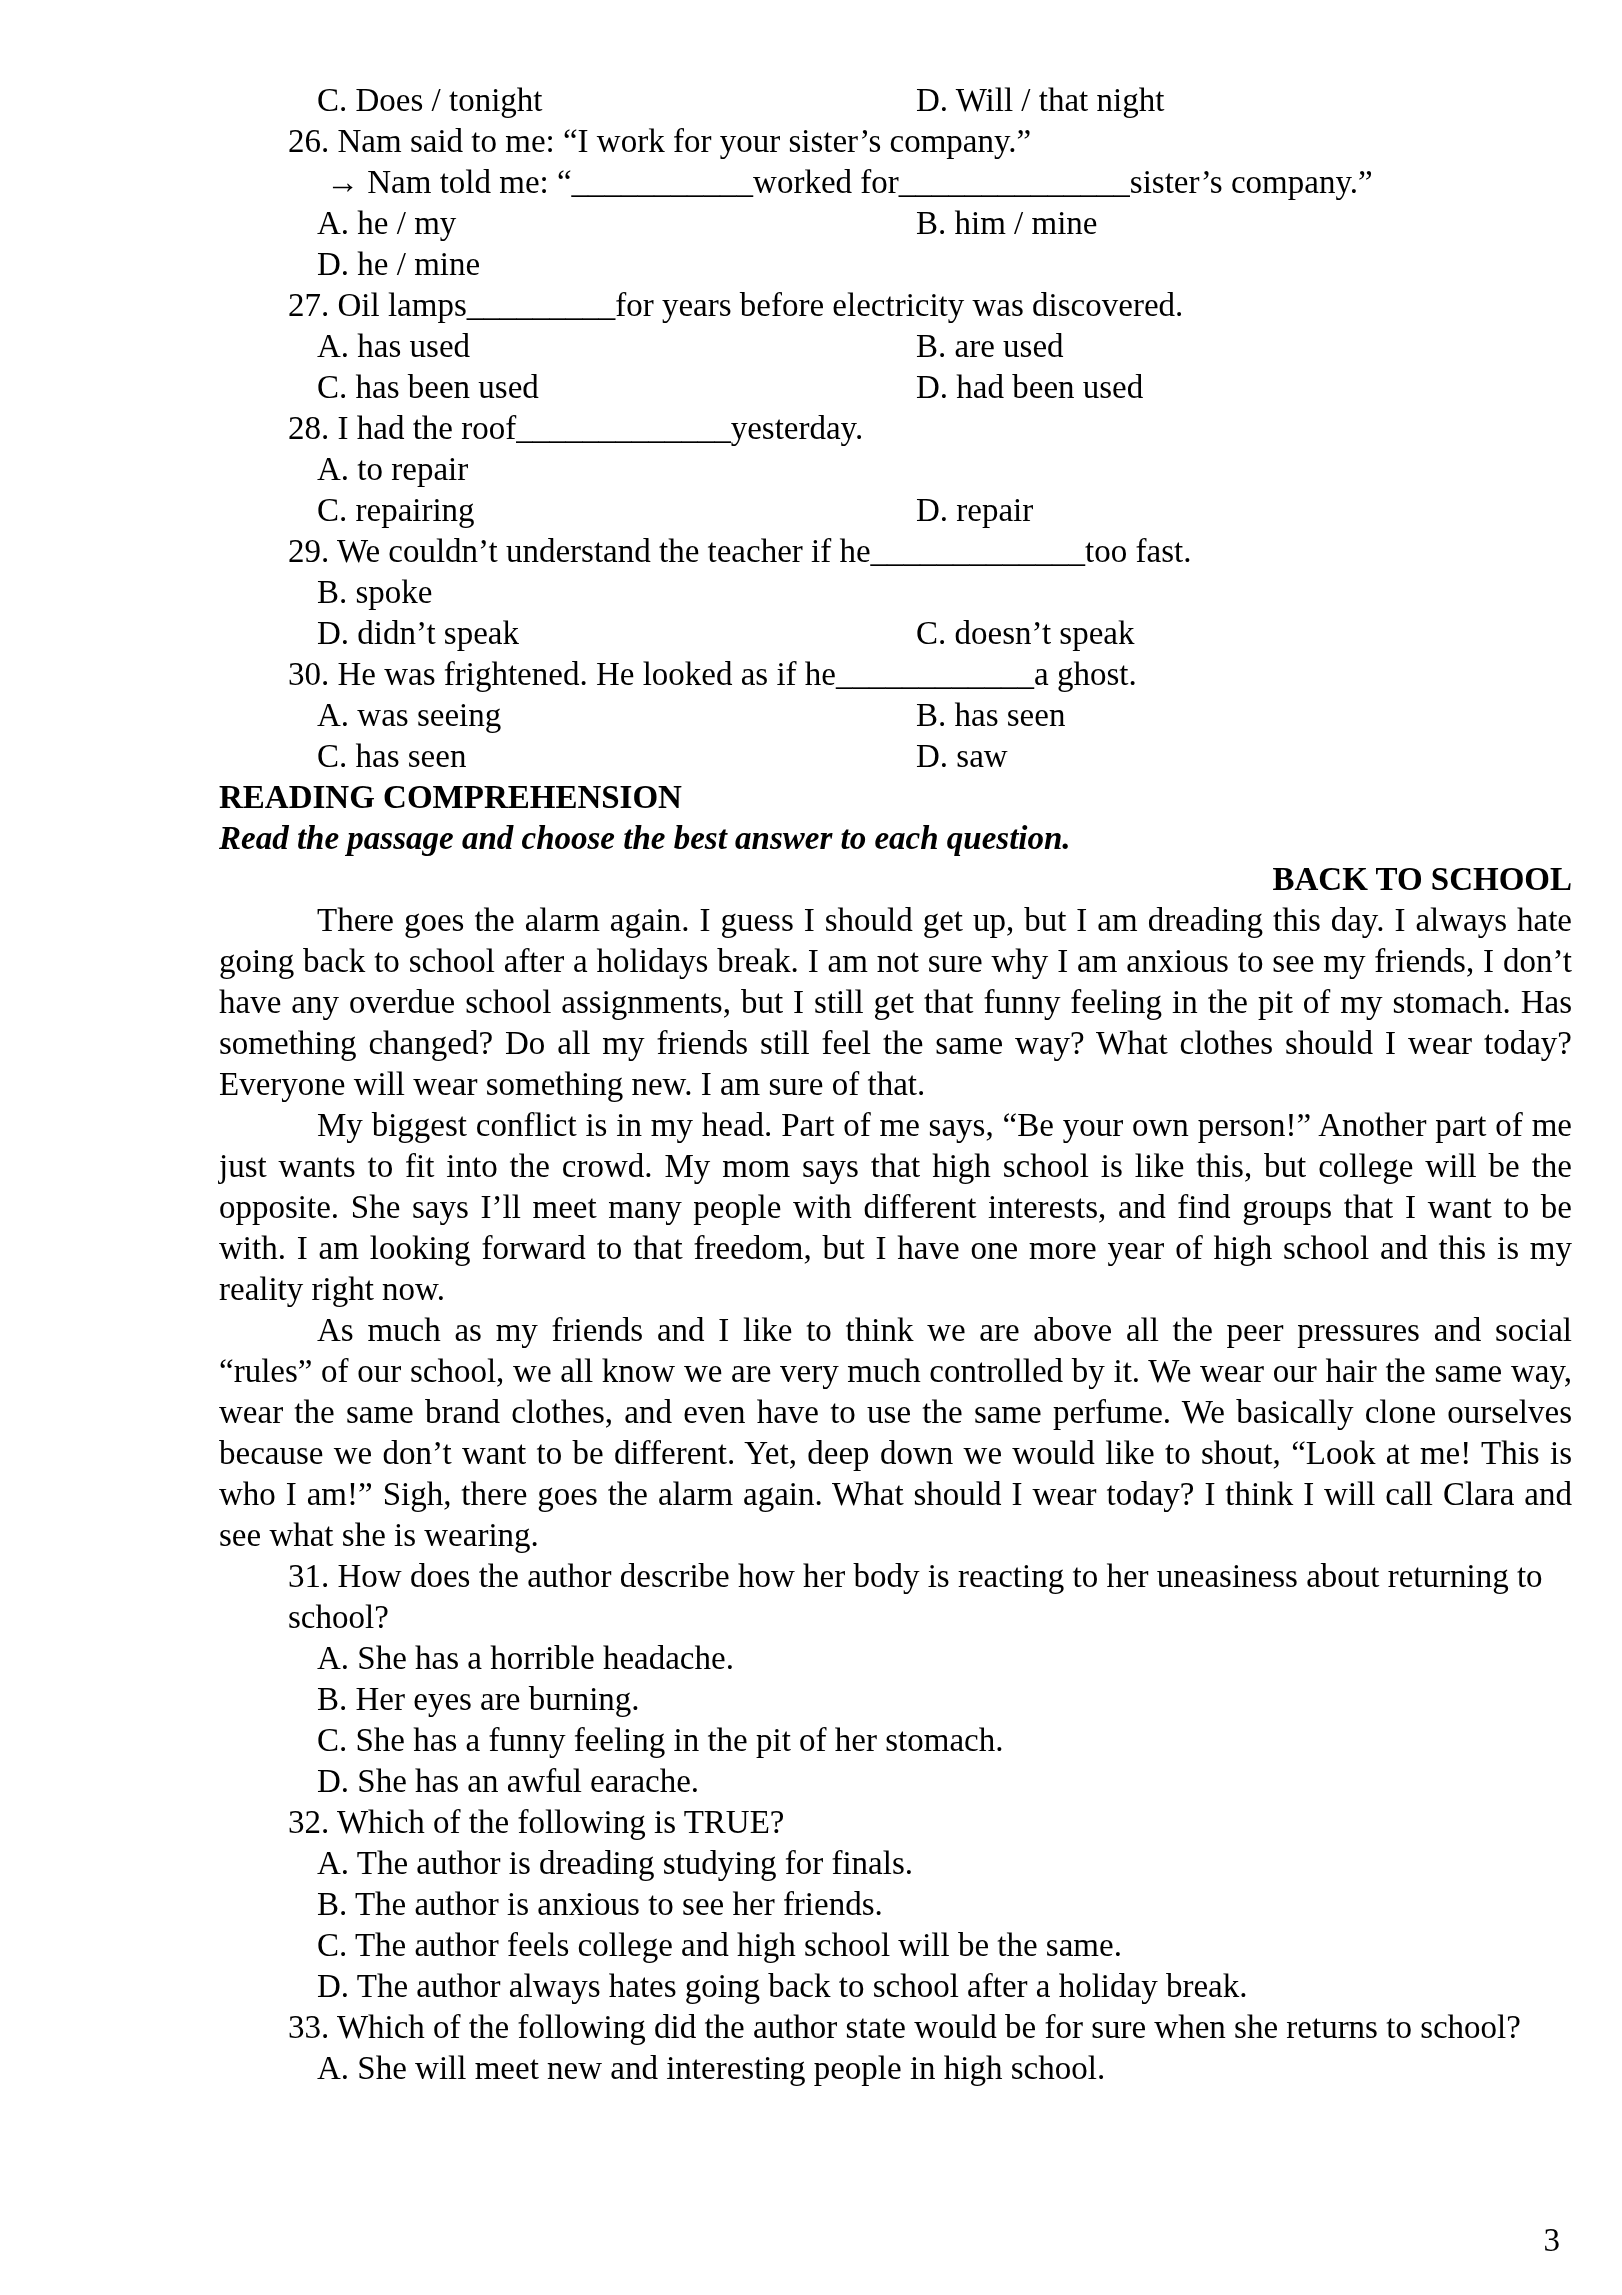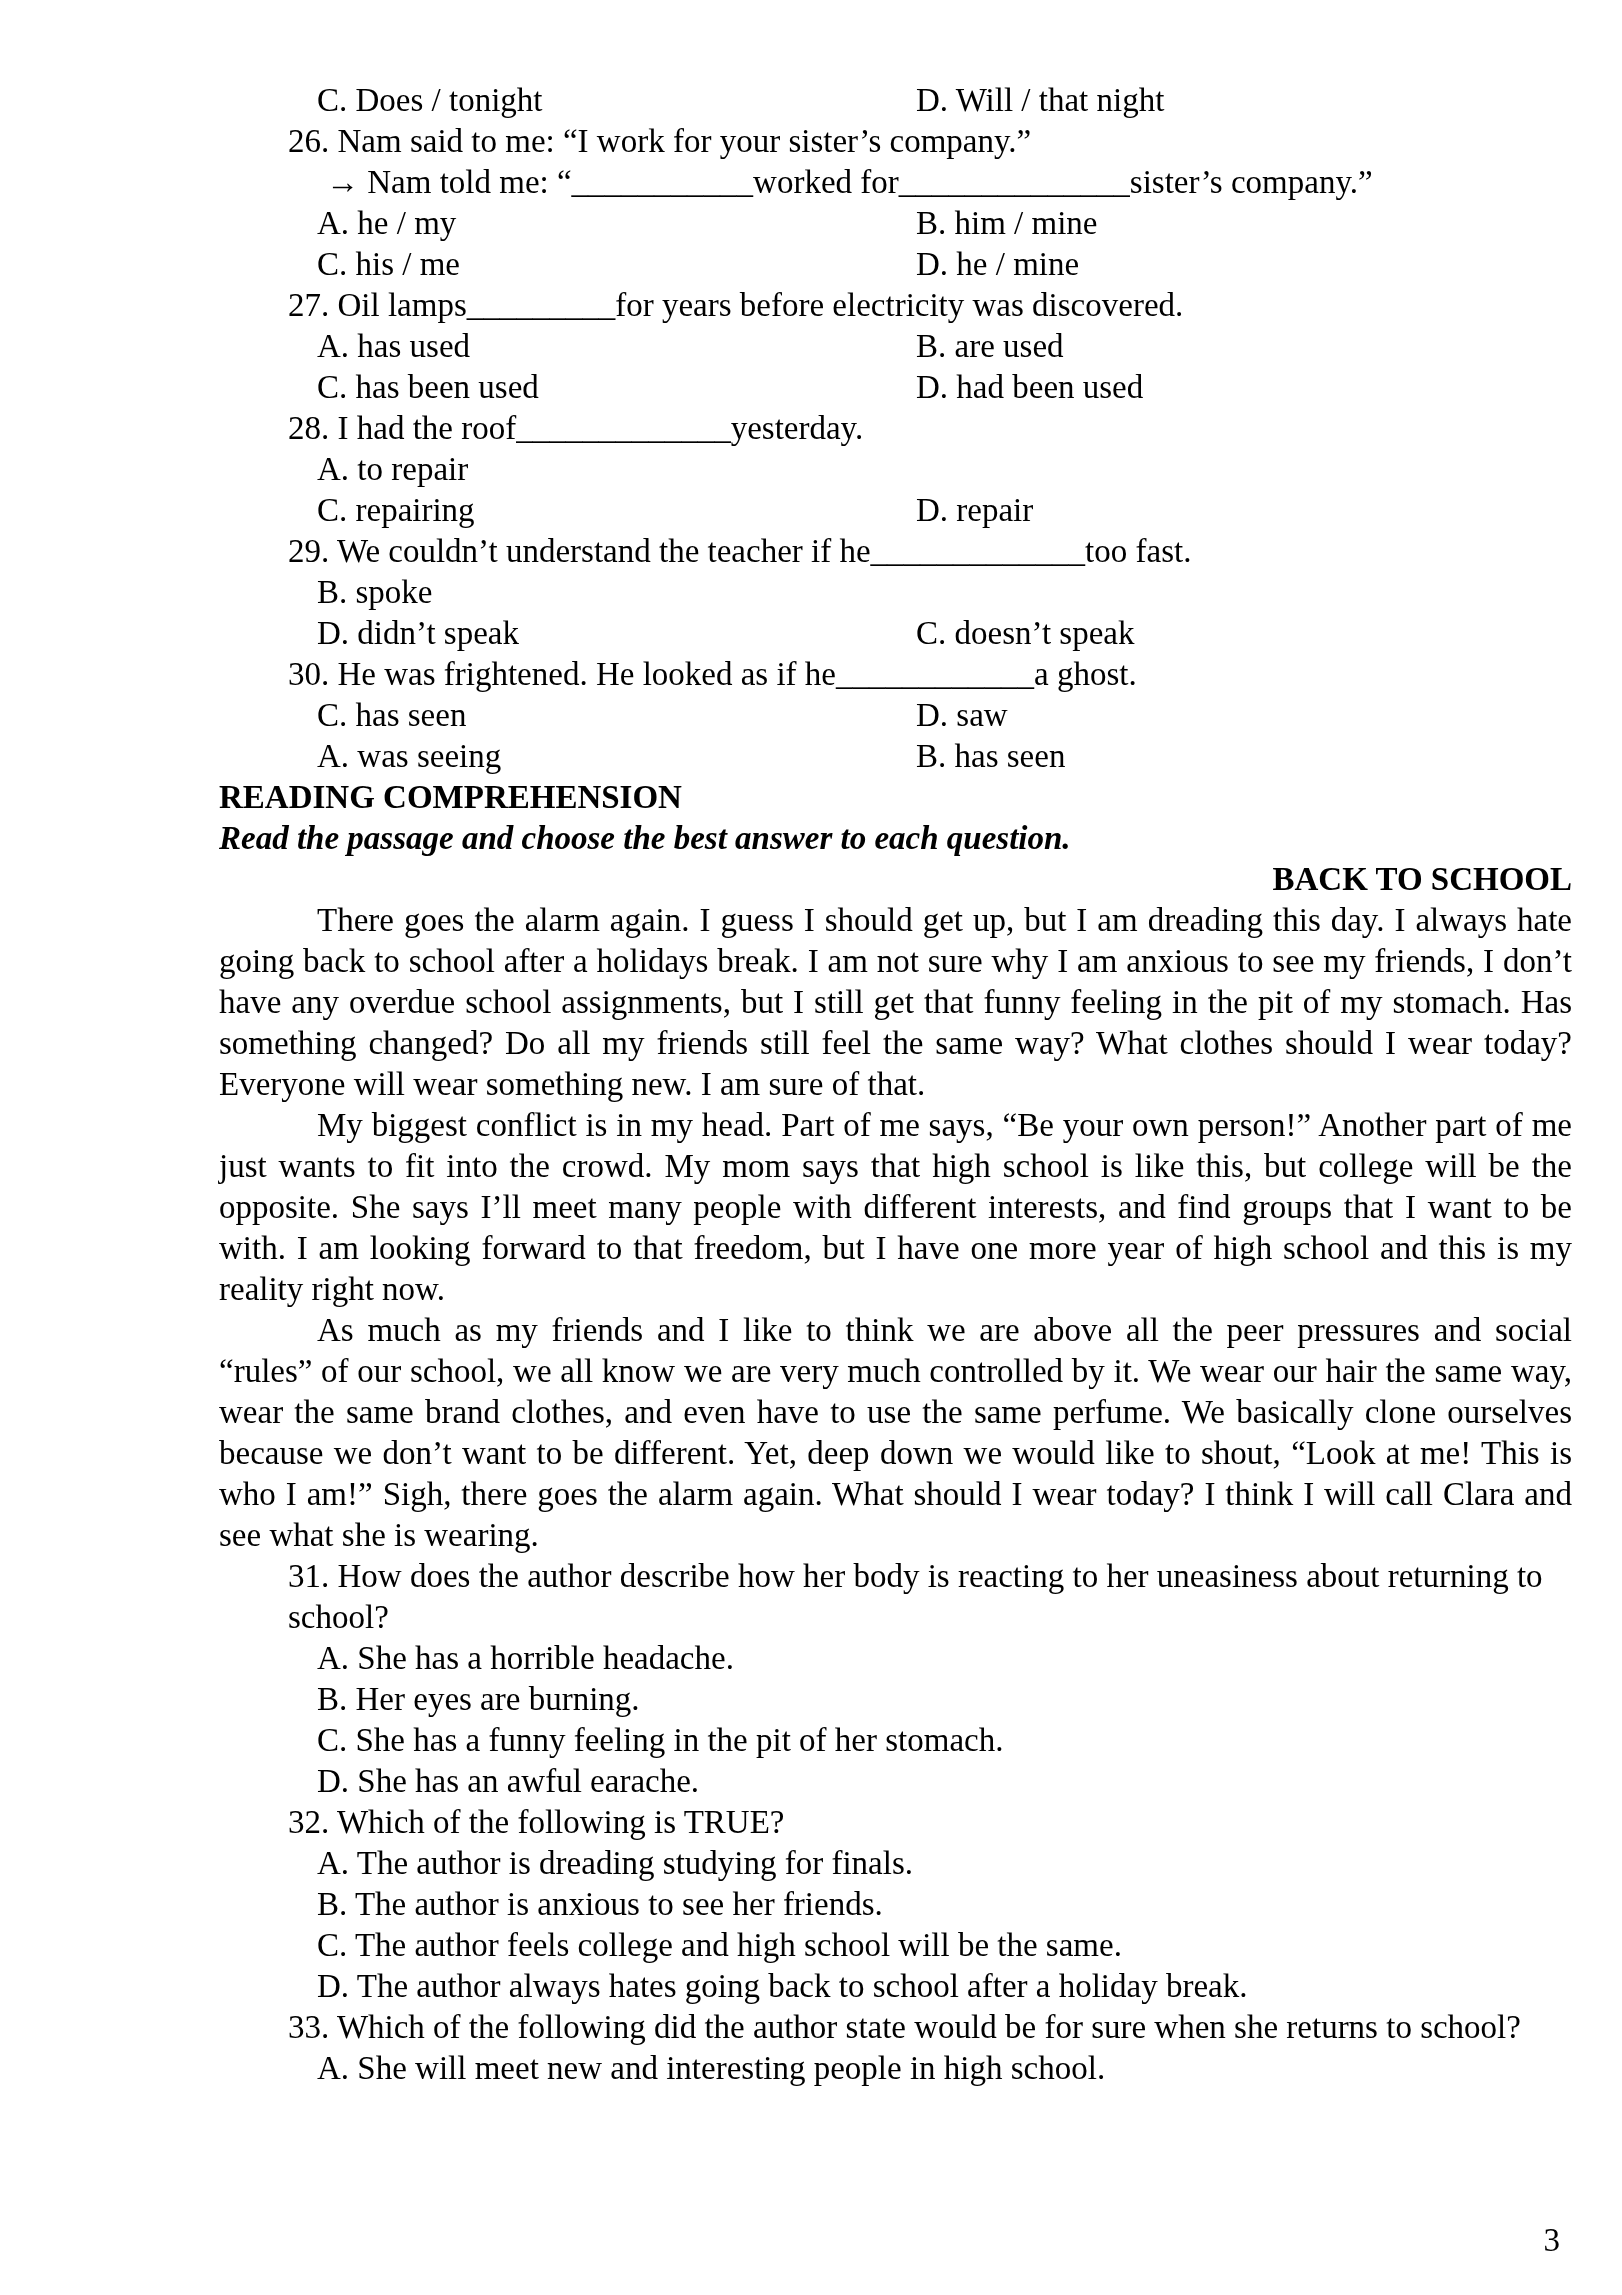--- a/index.html
+++ b/index.html
@@ -65,21 +65,20 @@
       <span>D. Will / that night</span>
     </div>
 
     <div class="q-stem">26. Nam said to me: “I work for your sister’s company.”</div>
     <div class="arrow-line">→ Nam told me: “___________worked for______________sister’s company.”</div>
     <div class="opt-grid">
       <span>A. he / my</span>
       <span>B. him / mine</span>
     </div>
     <div class="opt-grid">
-      <span>C. his / me</span>
       <span>D. he / mine</span>
     </div>
 
     <div class="q-stem">27. Oil lamps_________for years before electricity was discovered.</div>
     <div class="opt-grid">
       <span>A. has used</span>
       <span>B. are used</span>
     </div>
     <div class="opt-grid">
       <span>C. has been used</span>
@@ -99,26 +98,26 @@
     <div class="opt-grid">
       <span>B. spoke</span>
     </div>
     <div class="opt-grid">
       <span>D. didn’t speak</span>
       <span>C. doesn’t speak</span>
     </div>
 
     <div class="q-stem">30. He was frightened. He looked as if he____________a ghost.</div>
     <div class="opt-grid">
+      <span>A. was seeing</span>
+      <span>B. has seen</span>
+    </div>
+    <div class="opt-grid">
       <span>C. has seen</span>
       <span>D. saw</span>
-    </div>
-    <div class="opt-grid">
-      <span>A. was seeing</span>
-      <span>B. has seen</span>
     </div>
 
     <div class="section-head">READING COMPREHENSION</div>
     <div class="instruction">Read the passage and choose the best answer to each question.</div>
     <div class="passage-title">BACK TO SCHOOL</div>
 
     <div class="para">There goes the alarm again. I guess I should get up, but I am dreading this day. I always hate going back to school after a holidays break. I am not sure why I am anxious to see my friends, I don’t have any overdue school assignments, but I still get that funny feeling in the pit of my stomach. Has something changed? Do all my friends still feel the same way? What clothes should I wear today? Everyone will wear something new. I am sure of that.</div>
     <div class="para">My biggest conflict is in my head. Part of me says, “Be your own person!” Another part of me just wants to fit into the crowd. My mom says that high school is like this, but college will be the opposite. She says I’ll meet many people with different interests, and find groups that I want to be with. I am looking forward to that freedom, but I have one more year of high school and this is my reality right now.</div>
     <div class="para">As much as my friends and I like to think we are above all the peer pressures and social “rules” of our school, we all know we are very much controlled by it. We wear our hair the same way, wear the same brand clothes, and even have to use the same perfume. We basically clone ourselves because we don’t want to be different. Yet, deep down we would like to shout, “Look at me! This is who I am!” Sigh, there goes the alarm again. What should I wear today? I think I will call Clara and see what she is wearing.</div>
 

